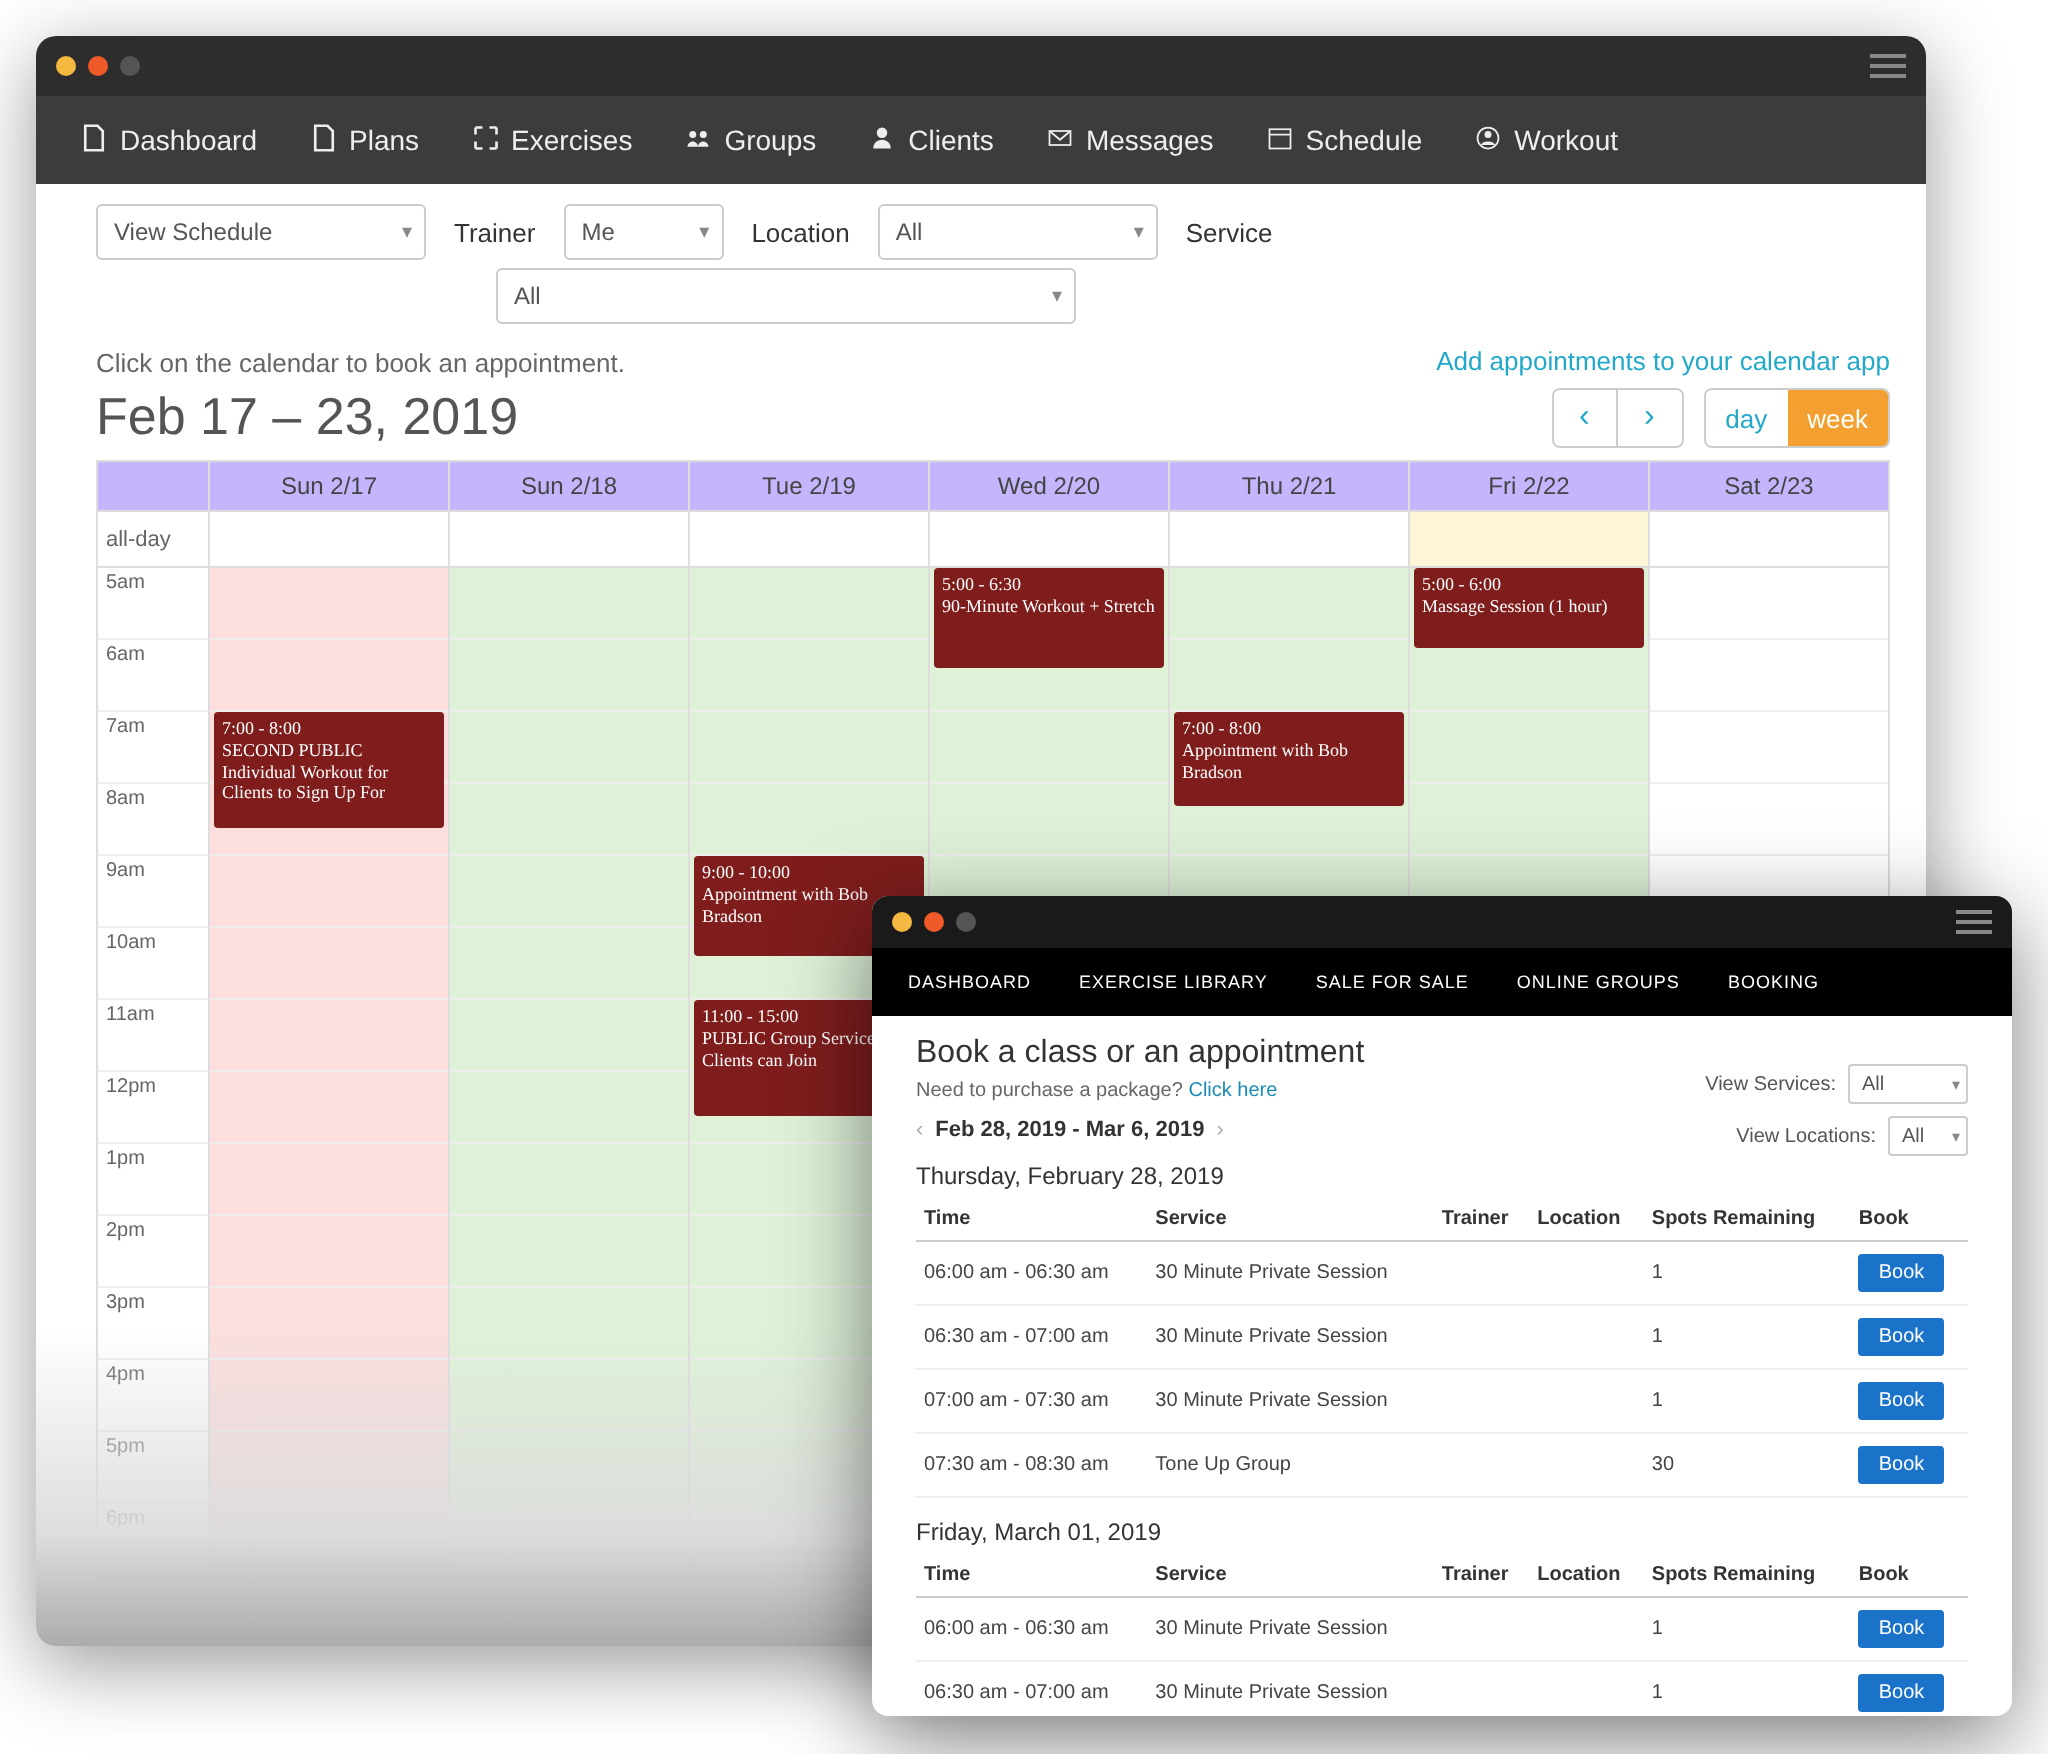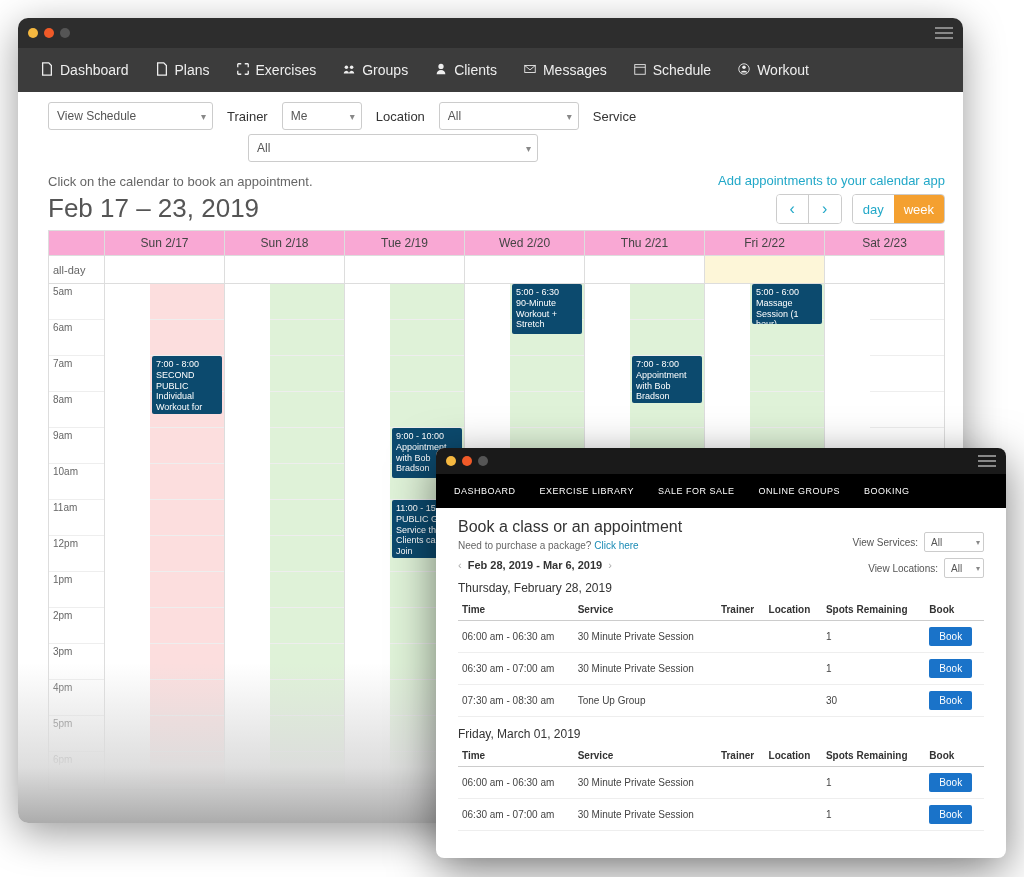--- a/index.html
+++ b/index.html
@@ -54,41 +54,41 @@
   .arrow-group button { width:32px; height:28px; background:#fff; border:none; color:#22a8c8; font-size:16px; cursor:pointer;}
   .arrow-group button:first-child{border-right:1px solid #ccc;}
   .dw-group { display:flex; border:1px solid #ccc; border-radius:4px; overflow:hidden;}
   .dw-group button { height:28px; padding:0 10px; border:none; font-size:13px; cursor:pointer;}
   .dw-group .day { background:#fff; color:#22a8c8;}
   .dw-group .week { background:#f4a030; color:#fff;}
   
   .cal {
     border:1px solid #ddd; position:relative; height:560px; overflow:hidden;
   }
-  .cal-header { display:flex; border-bottom:1px solid #ddd; background:#f9a8d4;}
+  .cal-header { display:flex; border-bottom:1px solid #ddd; background:#c4b5fd;}
   .time-col-h { width:56px; border-right:1px solid #ddd; }
   .day-h { flex:1; text-align:center; font-size:12px; padding:5px 0; color:#444; border-right:1px solid #ddd;}
   .day-h:last-child{border-right:none;}
   .allday-row { display:flex; height:28px; border-bottom:1px solid #ddd;}
   .allday-label{ width:56px; font-size:11px; color:#666; display:flex; align-items:center; padding-left:4px; border-right:1px solid #ddd;}
   .allday-cell{ flex:1; border-right:1px solid #ddd;}
   .allday-cell:last-child{border-right:none;}
   .allday-cell.hl{background:#fdf6d8;}
-  .grid-body { position:relative; display:flex; height:500px;gap:45px;}
+  .grid-body { position:relative; display:flex; height:500px;}
   .time-col{ width:56px; border-right:1px solid #ddd;}
   .time-slot{ height:36px; border-bottom:1px solid #eee; font-size:10px; color:#666; padding:2px 4px;}
   .day-col{ flex:1; border-right:1px solid #ddd; position:relative;}
   .day-col:last-child{border-right:none;}
   .day-col .slot{height:36px; border-bottom:1px solid #eee;}
   .bg-pink{background:#fcdede;}
   .bg-green{background:#dff2d8;}
   .event {
     position:absolute; left:2px; right:2px;
-    background:#0c4a6e; color:#fff; font-size:9px; padding:3px 4px;
-    border-radius:2px; line-height:1.2; overflow:hidden;
+    background:#7f1d1d; color:#fff; font-size:9px; padding:3px 4px;
+    border-radius:2px; line-height:1.2; overflow:hidden;font-family:Liberation Serif, serif;
   }
   .fade {
     position:absolute; left:0; right:0; bottom:0; height:160px;
     background:linear-gradient(to bottom, rgba(255,255,255,0), rgba(220,220,220,0.95) 65%, rgba(170,170,170,0.98));
     pointer-events:none;
   }
 
   
   .window-front{
     position:absolute;
@@ -475,20 +475,28 @@
     </tr>
             <tr>
       <td>06:30 am - 07:00 am</td>
       <td>30 Minute Private Session</td>
       <td></td>
       <td></td>
       <td>1</td>
       <td><button class="book-btn">Book</button></td>
     </tr>
             <tr>
+      <td>07:00 am - 07:30 am</td>
+      <td>30 Minute Private Session</td>
+      <td></td>
+      <td></td>
+      <td>1</td>
+      <td><button class="book-btn">Book</button></td>
+    </tr>
+            <tr>
       <td>07:30 am - 08:30 am</td>
       <td>Tone Up Group</td>
       <td></td>
       <td></td>
       <td>30</td>
       <td><button class="book-btn">Book</button></td>
     </tr>
           </tbody>
         </table>
         <div class="day-head">Friday, March 01, 2019</div>

